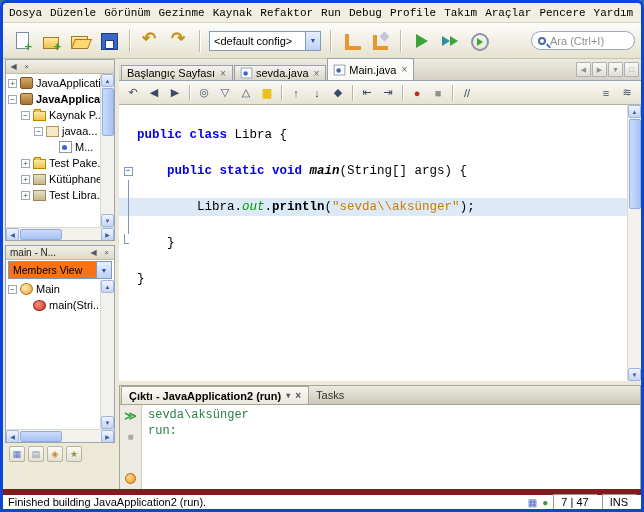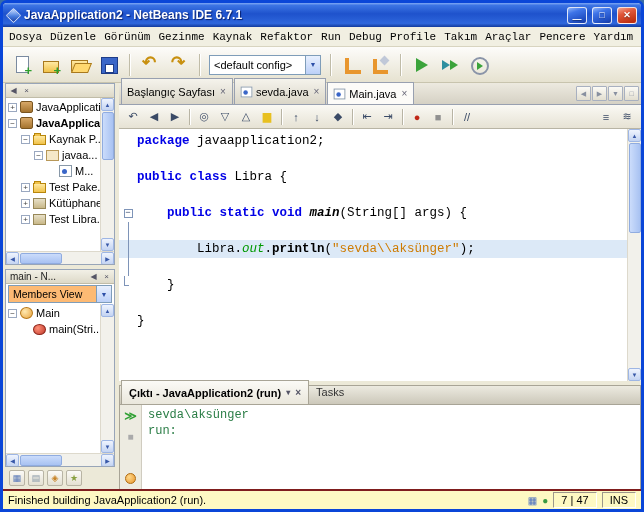--- a/index.html
+++ b/index.html
@@ -64,21 +64,21 @@
   .right-col{flex:1;min-width:0;display:flex;flex-direction:column;}
 
   .panel{background:#fff;border:1px solid #98A5B8;display:flex;flex-direction:column;overflow:hidden;}
   .projects-panel{height:182px;flex:0 0 182px;}
   .nav-panel{height:198px;flex:0 0 198px;}
   .h-split-left{height:4px;flex:0 0 4px;background:#ECE9D8;}
   .mini-header{height:14px;flex:0 0 14px;background:linear-gradient(#F2F0E6,#DDD9C8);border-bottom:1px solid #C0BCA8;display:flex;align-items:center;padding:0 2px;gap:2px;font-size:9px;color:#555;}
   .mini-header .spacer{flex:1;}
   .mh-btn{width:11px;height:11px;display:flex;align-items:center;justify-content:center;font-size:8px;color:#556;}
   .nav-title{font-size:10px;white-space:nowrap;overflow:hidden;color:#222;padding-left:2px;}
-  .nav-combo{height:18px;flex:0 0 18px;margin:1px 2px;background:#fdba74;border:1px solid #7F9DB9;display:flex;align-items:center;}
+  .nav-combo{height:18px;flex:0 0 18px;margin:1px 2px;background:#f97316;border:1px solid #7F9DB9;display:flex;align-items:center;}
   .nav-combo .combo-text{font-size:10.5px;}
   .tree-wrap{flex:1;display:flex;overflow:hidden;background:#fff;}
   .tree{flex:1;overflow:hidden;padding-top:1px;}
   .tree-row{height:16px;display:flex;align-items:center;white-space:nowrap;}
   .exp{width:9px;height:9px;flex:0 0 9px;border:1px solid #9AA8C0;background:#fff;font-size:8px;line-height:7px;text-align:center;color:#444;margin-right:3px;}
   .exp-none{border:none;background:transparent;}
   .tree-label{white-space:nowrap;}
   .bold{font-weight:bold;}
   .tico{width:13px;height:13px;flex:0 0 13px;position:relative;display:inline-block;margin-right:3px;}
   .tico-project{background:linear-gradient(180deg,#D8A868,#A5742F);border:1px solid #7A5520;border-radius:2px;width:12px;height:12px;}
@@ -101,21 +101,21 @@
   .sb-endh{margin-left:auto;}
 
   .dock-row{height:22px;flex:0 0 22px;display:flex;align-items:center;gap:3px;padding:2px 4px;}
   .dock-btn{width:16px;height:16px;border:1px solid #B8B4A4;background:linear-gradient(#FBFAF6,#E4E0D2);display:flex;align-items:center;justify-content:center;font-size:9px;border-radius:2px;}
   .dock-btn:nth-child(1){color:#5878B8;}.dock-btn:nth-child(2){color:#8898A8;}
   .dock-btn:nth-child(3){color:#C88428;}.dock-btn:nth-child(4){color:#88A040;}
 
   
   .etabs{height:22px;flex:0 0 22px;background:linear-gradient(#EDEAE0,#D5D1C4);border-bottom:1px solid #98A0B0;display:flex;align-items:flex-end;padding-left:2px;}
   .etabs-strip{display:flex;align-items:flex-end;overflow:hidden;}
-  .etab{display:flex;align-items:center;gap:3px;padding:2px 6px 2px 5px;background:linear-gradient(#F5F3EC,#DAD6C8);border:1px solid #98A0B0;border-bottom:none;margin-right:1px;height:26px;white-space:nowrap;}
+  .etab{display:flex;align-items:center;gap:3px;padding:2px 6px 2px 5px;background:linear-gradient(#F5F3EC,#DAD6C8);border:1px solid #98A0B0;border-bottom:none;margin-right:1px;height:15px;white-space:nowrap;}
   .etab.active{background:#FCFBF8;height:22px;}
   .etab .tico{transform:scale(.9);margin-right:0;}
   .etab-close{color:#667;font-size:10px;margin-left:2px;}
   .tab-ctrls{margin-left:auto;display:flex;align-items:center;gap:1px;padding:0 2px 3px;}
   .tc-btn{width:15px;height:15px;border:1px solid #A8B0C0;background:linear-gradient(#FBFAF6,#E2DED0);display:flex;align-items:center;justify-content:center;font-size:7px;color:#8890A0;border-radius:1px;}
 
   
   .ed-toolbar{height:24px;flex:0 0 24px;background:linear-gradient(#FAF9F4,#E6E2D4);border-bottom:1px solid #B8B4A4;display:flex;align-items:center;padding:0 4px;gap:1px;}
   .etool{width:20px;height:19px;display:flex;align-items:center;justify-content:center;color:#3A4A66;font-size:11px;border:1px solid transparent;border-radius:2px;}
   .etool.red{color:#C02818;}.etool.gray{color:#909090;}.etool.yellow{color:#E8C020;}
@@ -135,59 +135,46 @@
   .c-decl{color:#000;font-weight:bold;font-style:italic;}
   .c-fld{color:#009900;font-style:italic;}
   .c-mth{color:#000;font-weight:bold;}
   .c-str{color:#CE7B00;}
 
   .h-splitter{height:4px;flex:0 0 4px;background:#ECE9D8;}
 
   
   .output-panel{height:104px;flex:0 0 104px;display:flex;flex-direction:column;border:1px solid #A8A496;border-bottom:none;background:#fff;}
   .out-header{height:19px;flex:0 0 19px;background:linear-gradient(#ECEAE0,#CCC8BA);border-bottom:1px solid #A8A496;display:flex;align-items:flex-end;padding-left:1px;}
-  .out-tab{display:flex;align-items:center;gap:5px;padding:2px 7px;height:24px;white-space:nowrap;color:#333;}
+  .out-tab{display:flex;align-items:center;gap:5px;padding:2px 7px;height:18px;white-space:nowrap;color:#333;}
   .out-tab.active{background:linear-gradient(#FBFAF6,#EAE7DC);border:1px solid #A8A496;border-bottom:none;font-weight:bold;color:#000;}
   .ot-ico{font-size:8px;color:#556;}
   .ot-close{font-size:10px;color:#556;}
   .out-body{flex:1;display:flex;min-height:0;}
   .out-rail{width:22px;flex:0 0 22px;background:#EDEBE1;border-right:1px solid #D0CCC0;display:flex;flex-direction:column;align-items:center;padding:2px 0;gap:2px;}
   .rail-btn{width:18px;height:18px;display:flex;align-items:center;justify-content:center;}
   .rr-icon{color:#2FA033;font-weight:bold;font-size:12px;}
   .stop-icon{color:#AAA;font-size:10px;}
   .rail-spacer{flex:1;}
   .gear-icon{width:11px;height:11px;border-radius:50%;background:radial-gradient(circle at 35% 35%,#FFD88A,#E8962E);border:1px solid #B06A10;}
   .out-text{flex:1;padding:2px 6px;font-family:"Liberation Mono","DejaVu Sans Mono",monospace;font-size:12px;line-height:16px;color:#2A7D46;white-space:pre;overflow:hidden;}
 
   
-  .statusbar{height:20px;flex:0 0 20px;background:#fef9c3;border-top:2px solid #7f1d1d;display:flex;align-items:center;padding:0 5px;gap:5px;}
+  .statusbar{height:20px;flex:0 0 20px;background:#ffffff;border-top:6px solid #7f1d1d;display:flex;align-items:center;padding:0 5px;gap:5px;}
   .sb-msg{flex:1;white-space:nowrap;overflow:hidden;}
   .st-ico{font-size:10px;}
   .st-blue{color:#4A6EC0;}
   .st-green{color:#3A9A40;}
   .sb-cell{border:1px solid;border-color:#9C988C #FFFFFF #FFFFFF #9C988C;padding:1px 7px;white-space:nowrap;}
 </style>
 </head>
 <body>
 
 <div class="window">
 
-  <div class="titlebar">
-    <span class="title-icon"></span>
-    <span class="title-text">JavaApplication2 - NetBeans IDE 6.7.1</span>
-    <span class="wb wb-min">
-        <span>—</span>
-      </span>
-    <span class="wb wb-max">
-        <span>□</span>
-      </span>
-    <span class="wb wb-close">
-        <span>✕</span>
-      </span>
-  </div>
 
   <div class="menubar">
       <span class="menu-item">Dosya</span>
       <span class="menu-item">Düzenle</span>
       <span class="menu-item">Görünüm</span>
       <span class="menu-item">Gezinme</span>
       <span class="menu-item">Kaynak</span>
       <span class="menu-item">Refaktor</span>
       <span class="menu-item">Run</span>
       <span class="menu-item">Debug</span>
@@ -234,20 +221,24 @@
       <span class="tb-btn">
         <span class="tbi tbi-run-project"></span>
       </span>
       <span class="tb-btn">
         <span class="tbi tbi-debug-project"></span>
       </span>
       <span class="tb-btn">
         <span class="tbi tbi-profile-project"></span>
       </span>
       <span class="tb-spacer"></span>
+      <span class="tb-search">
+        <span class="mag-icon"></span>
+        <span class="search-text">Ara (Ctrl+I)</span>
+      </span>
     </div>
 
   <div class="main">
 
     <div class="left-col">
 
       <div class="panel projects-panel">
         <div class="mini-header">
           <span class="mh-btn">◀</span>
           <span class="mh-btn">×</span>
@@ -405,21 +396,20 @@
           <span class="etool gray">■</span>
           <span class="esep"></span>
           <span class="etool">//</span>
           <span class="tb-spacer"></span>
           <span class="etool">≡</span>
           <span class="etool">≋</span>
         </div>
 
       <div class="code-area">
         <div class="code-lines">
-            <div class="code-line"><span class="gutter"></span><span class="code-text"><span class="c-kw">package</span><span class="c-pl"> javaapplication2;</span></span></div>
             <div class="code-line"><span class="gutter"></span><span class="code-text"></span></div>
             <div class="code-line"><span class="gutter"></span><span class="code-text"><span class="c-kw">public class </span><span class="c-pl">Libra {</span></span></div>
             <div class="code-line"><span class="gutter"></span><span class="code-text"></span></div>
             <div class="code-line"><span class="gutter"><span class="fold-minus">−</span></span><span class="code-text"><span class="c-pl">    </span><span class="c-kw">public static void </span><span class="c-decl">main</span><span class="c-pl">(String[] args) {</span></span></div>
             <div class="code-line"><span class="gutter"><span class="fold-line"></span></span><span class="code-text"></span></div>
             <div class="code-line hl"><span class="gutter"><span class="fold-line"></span></span><span class="code-text"><span class="c-pl">        Libra.</span><span class="c-fld">out</span><span class="c-pl">.</span><span class="c-mth">println</span><span class="c-pl">(</span><span class="c-str">"sevda\\aksünger"</span><span class="c-pl">);</span></span></div>
             <div class="code-line"><span class="gutter"><span class="fold-line"></span></span><span class="code-text"></span></div>
             <div class="code-line"><span class="gutter"><span class="fold-end"></span></span><span class="code-text"><span class="c-pl">    }</span></span></div>
             <div class="code-line"><span class="gutter"></span><span class="code-text"></span></div>
             <div class="code-line"><span class="gutter"></span><span class="code-text"><span class="c-pl">}</span></span></div>

